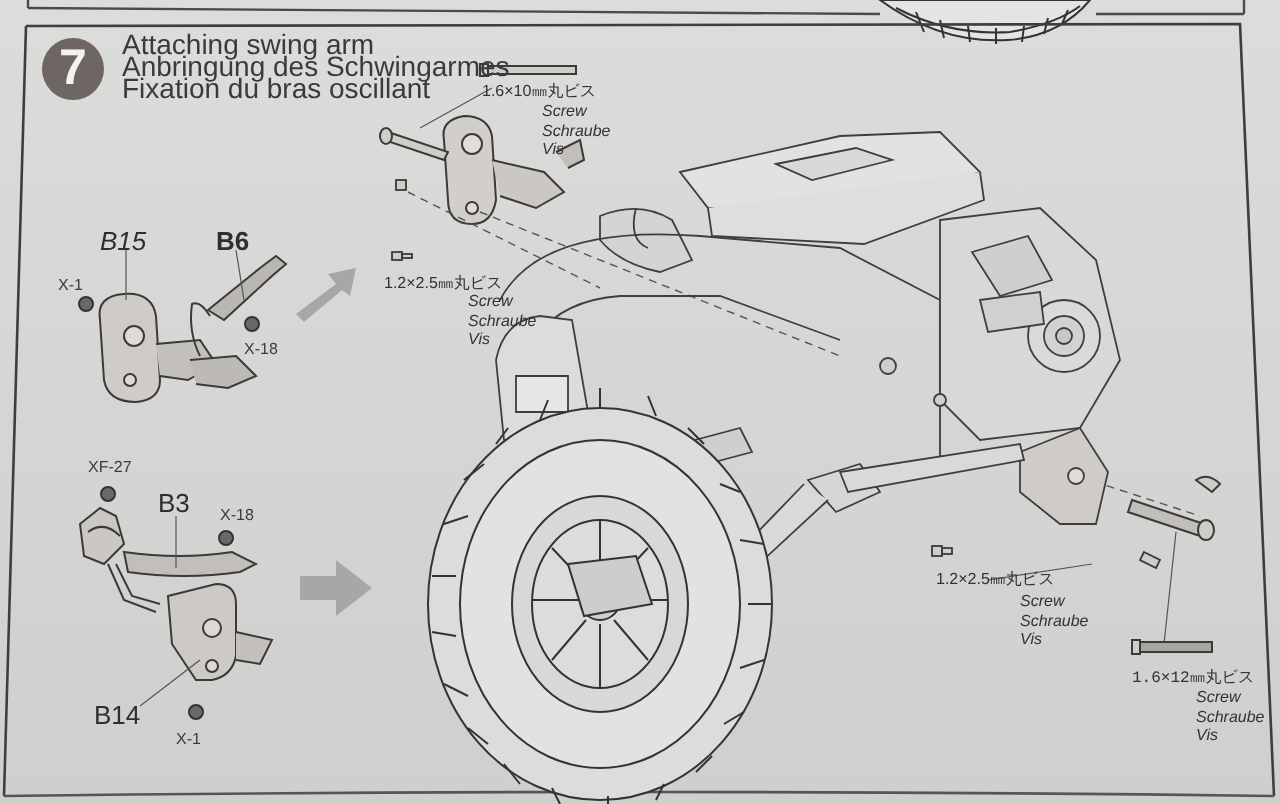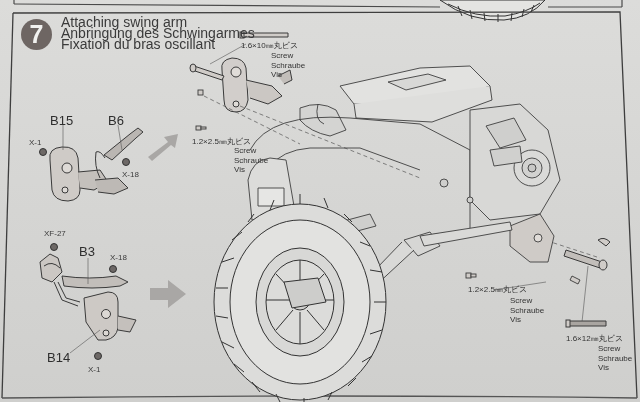--- a/index.html
+++ b/index.html
@@ -20,21 +20,21 @@
     display: flex; align-items: center; justify-content: center;
     color: #f2f2f0; font-weight: bold; font-size: 25px; line-height: 1;
   }
   .title-block { position: absolute; left: 61px; top: 17px; line-height: 11px; }
   .title-block div { font-size: 14px; color: #3a3a3a; }
   .title-jp { font-size: 10px !important; letter-spacing: 0.3px; }
   .lbl { position: absolute; color: #333; white-space: nowrap; }
   .part-lbl { font-size: 13px; color: #2e2e2e; }
   .small-lbl { font-size: 8px; color: #3c3c3c; }
   .screw-size { font-size: 8px; color: #333; }
-  .screw-names { font-size: 8px; color: #333; line-height: 9.5px; }
+  .screw-names { font-size: 8px; color: #333; line-height: 9.5px; font-style: italic; }
 </style>
 </head>
 <body>
 
 <div class="page">
 
   <svg class="art" width="640" height="402" viewBox="0 0 640 402">
 
     <g stroke="#4a4a4a" stroke-width="1.2" fill="none">
       <line x1="14" y1="4" x2="14" y2="0"></line>
@@ -185,22 +185,22 @@
     </g>
   </svg>
 
   <div class="step-badge">7</div>
   <div class="title-block">
     <div>Attaching swing arm</div>
     <div>Anbringung des Schwingarmes</div>
     <div>Fixation du bras oscillant</div>
   </div>
 
-  <div class="lbl part-lbl" style="left:50px;top:113px;">B15</div>
-  <div class="lbl part-lbl" style="left:108px;top:113px;">B6</div>
+  <div class="lbl part-lbl" style="left:50px;top:113px;font-style:italic;">B15</div>
+  <div class="lbl part-lbl" style="left:108px;top:113px;font-weight:bold;">B6</div>
   <div class="lbl small-lbl" style="left:29px;top:138px;">X-1</div>
   <div class="lbl small-lbl" style="left:122px;top:170px;">X-18</div>
 
   <div class="lbl part-lbl" style="left:79px;top:244px;text-align:right;">B3</div>
   <div class="lbl part-lbl" style="left:47px;top:350px;">B14</div>
   <div class="lbl small-lbl" style="left:44px;top:229px;">XF-27</div>
   <div class="lbl small-lbl" style="left:110px;top:253px;">X-18</div>
   <div class="lbl small-lbl" style="left:88px;top:365px;">X-1</div>
 
   <div class="lbl screw-size" style="left:241px;top:40px;">1.6×10㎜丸ビス</div>
@@ -217,20 +217,20 @@
     <div>Vis</div>
   </div>
 
   <div class="lbl screw-size" style="left:468px;top:284px;">1.2×2.5㎜丸ビス</div>
   <div class="lbl screw-names" style="left:510px;top:296px;">
     <div>Screw</div>
     <div>Schraube</div>
     <div>Vis</div>
   </div>
 
-  <div class="lbl screw-size" style="left:566px;top:333px;">1.6×12㎜丸ビス</div>
+  <div class="lbl screw-size" style="left:566px;top:333px;font-family:Liberation Mono, monospace;">1.6×12㎜丸ビス</div>
   <div class="lbl screw-names" style="left:598px;top:344px;">
     <div>Screw</div>
     <div>Schraube</div>
     <div>Vis</div>
   </div>
 
 </div>
 
 </body></html>

